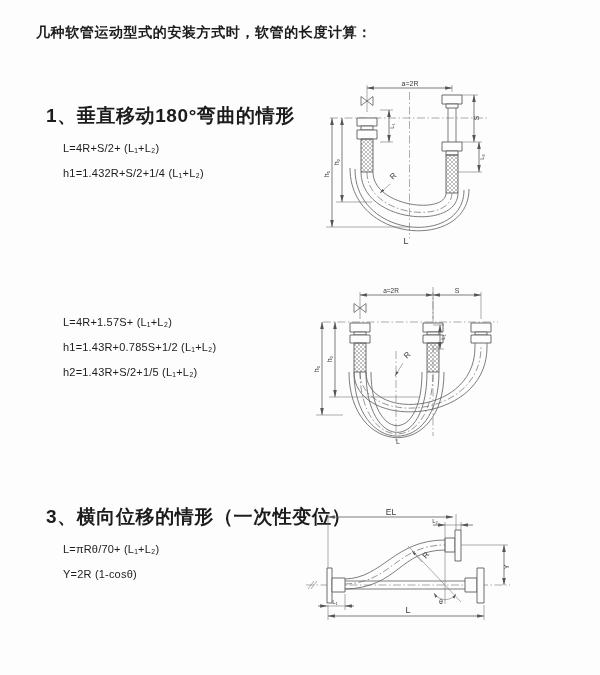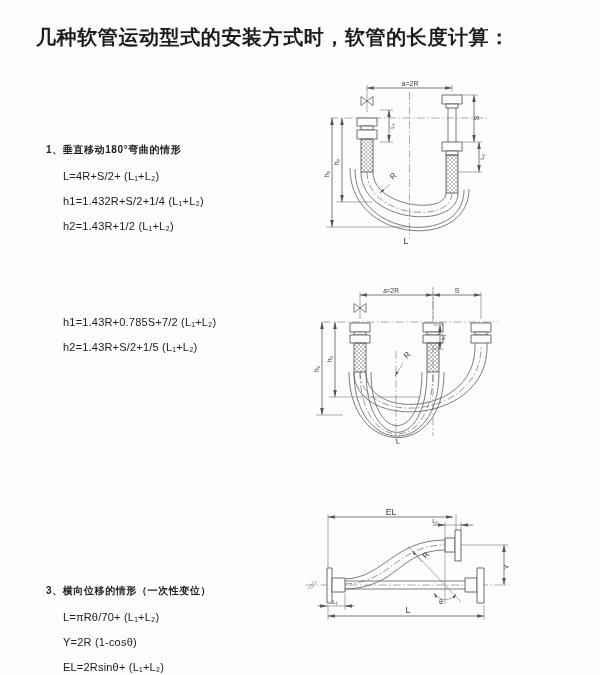--- a/index.html
+++ b/index.html
@@ -2,28 +2,28 @@
 <html><head>
 <meta charset="utf-8">
 <style>
   html,body{margin:0;padding:0;background:#ffffff;}
   .page{
     position:relative;width:600px;height:675px;background:#fdfdfd;
     font-family:"Liberation Sans","DejaVu Sans",sans-serif;color:#1c1c1c;
     overflow:hidden;
   }
   .page-title{
-    position:absolute;left:36px;top:24px;font-size:20px;font-weight:bold;
+    position:absolute;left:36px;top:24px;font-size:14px;font-weight:bold;
     letter-spacing:0.6px;white-space:nowrap;
   }
   .sec{position:absolute;left:46px;}
   .sec-1{top:103px;}
   .sec-2{top:303px;}
-  .sec-3{top:544px;}
-  .heading{font-size:10px;font-weight:bold;letter-spacing:0.6px;white-space:nowrap;margin-top:40px;}
+  .sec-3{top:504px;}
+  .heading{font-size:19px;font-weight:bold;letter-spacing:0.6px;white-space:nowrap;}
   .formula{font-size:11px;margin-left:17px;margin-top:13px;letter-spacing:0.2px;white-space:nowrap;}
   svg.diag{position:absolute;overflow:visible;}
   .diag-1{left:310px;top:76px;width:190px;height:175px;}
   .diag-2{left:303px;top:281px;width:200px;height:172px;}
   .diag-3{left:298px;top:504px;width:302px;height:120px;}
   svg.diag *{vector-effect:non-scaling-stroke;}
   svg.diag text{font-family:"Liberation Sans","DejaVu Sans",sans-serif;fill:#3a3a3a;stroke:none;}
   .ln{stroke:#666;fill:none;stroke-width:0.85;}
   .thin{stroke:#777;fill:none;stroke-width:0.6;}
   .cl{stroke:#777;fill:none;stroke-width:0.6;stroke-dasharray:8 2.5 1.5 2.5;}
@@ -35,33 +35,32 @@
 <body>
 
 <div class="page">
 
   <div class="page-title">几种软管运动型式的安装方式时，软管的长度计算：</div>
 
   <div class="sec sec-1">
     <div class="heading">1、垂直移动180°弯曲的情形</div>
     <div class="formula">L=4R+S/2+ (L₁+L₂)</div>
     <div class="formula">h1=1.432R+S/2+1/4 (L₁+L₂)</div>
-    <div class="formula">h2=1.43R+1/2 (L₁+L₂)</div>
   </div>
 
   <div class="sec sec-2">
-    <div class="formula">h1=1.43R+0.785S+7/2 (L₁+L₂)</div>
+    <div class="formula">L=4R+1.57S+ (L₁+L₂)</div>
+    <div class="formula">h1=1.43R+0.785S+1/2 (L₁+L₂)</div>
     <div class="formula">h2=1.43R+S/2+1/5 (L₁+L₂)</div>
   </div>
 
   <div class="sec sec-3">
     <div class="heading">3、横向位移的情形（一次性变位）</div>
     <div class="formula">L=πRθ/70+ (L₁+L₂)</div>
     <div class="formula">Y=2R (1-cosθ)</div>
-    <div class="formula">EL=2Rsinθ+ (L₁+L₂)</div>
   </div>
 
   <svg class="diag diag-1" viewBox="0 0 190 175">
     <defs>
       <marker id="ar1" viewBox="0 0 10 6" refX="9" refY="3" markerWidth="9" markerHeight="6" orient="auto-start-reverse">
         <path d="M0,0.6 L9,3 L0,5.4 Z" fill="#555"></path>
       </marker>
       <pattern id="hatch1" width="4" height="4" patternUnits="userSpaceOnUse">
         <path d="M0,4 L4,0 M0,0 L4,4" stroke="#8a8a8a" stroke-width="0.55"></path>
       </pattern>

